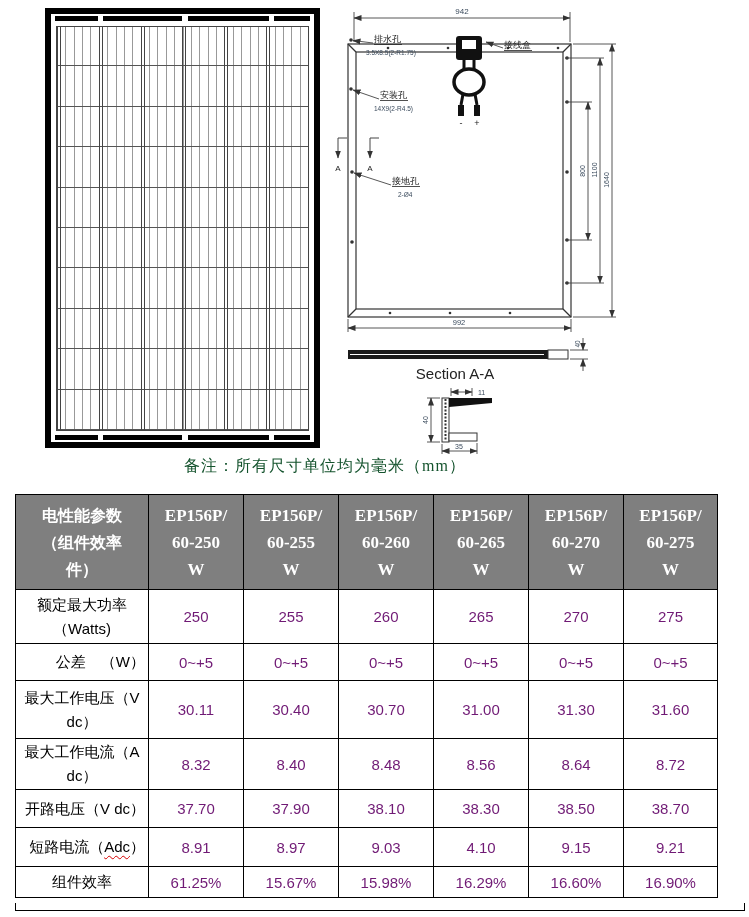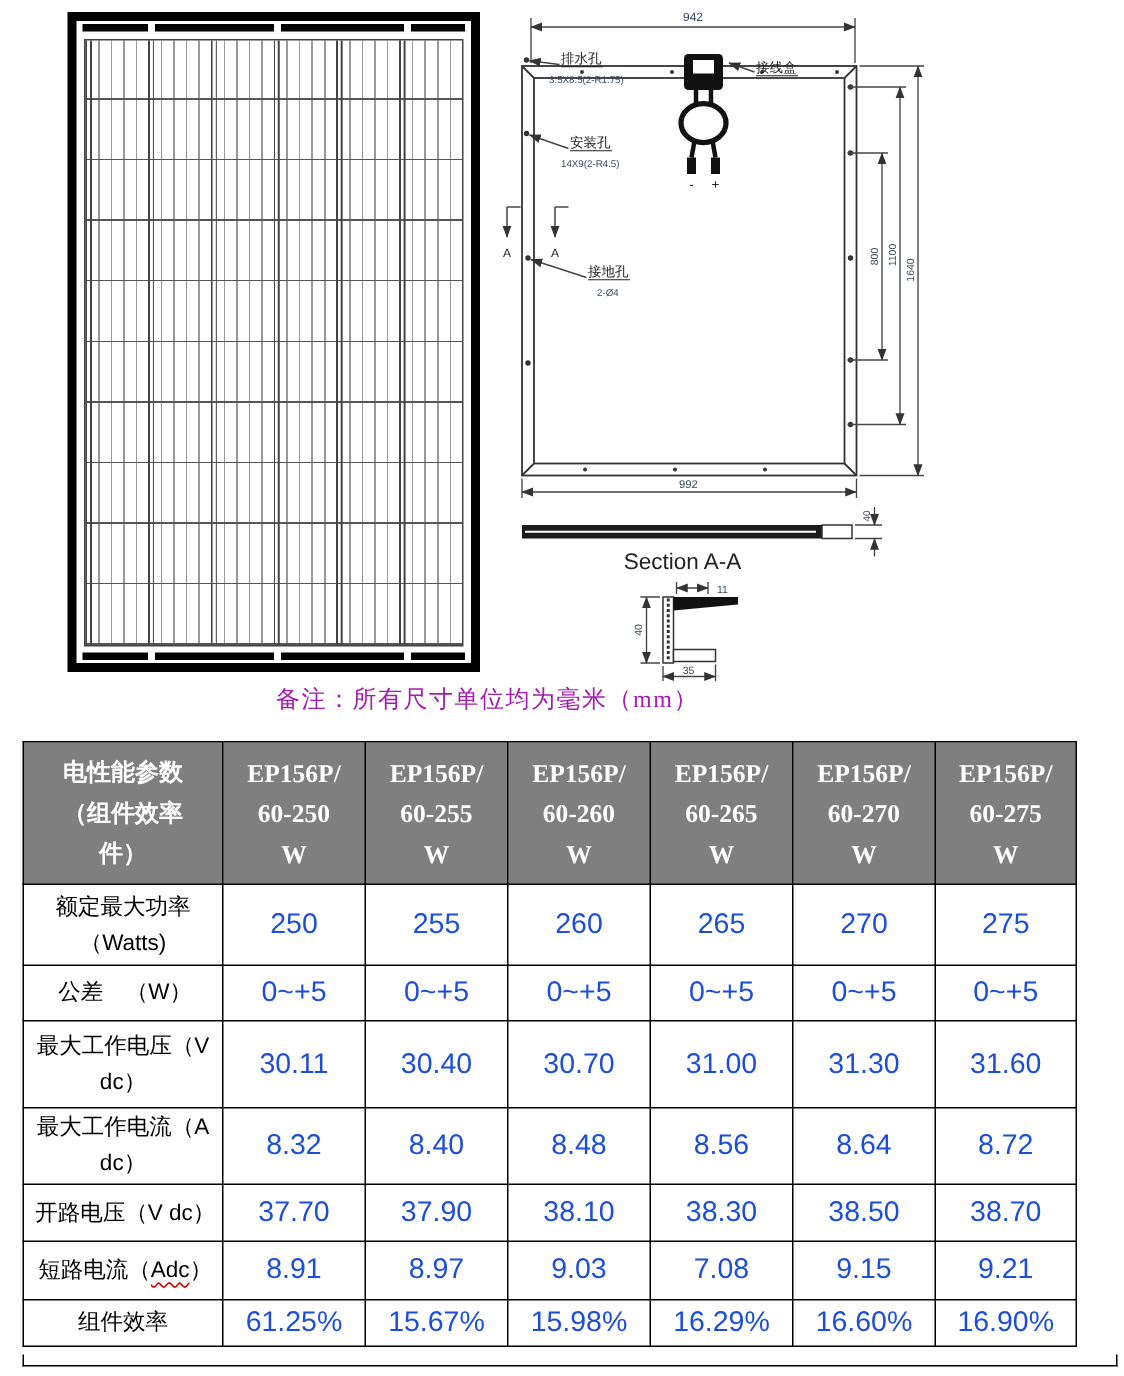--- a/index.html
+++ b/index.html
@@ -25,43 +25,43 @@
       repeating-linear-gradient(0deg,#555 0 1px,transparent 1px 40.4px),
       repeating-linear-gradient(90deg,#999 0 1px,transparent 1px 8.37px);
     background-position:0 0,3px 0,0 0,0 0;
   }
   
   .rear-view{position:absolute;left:330px;top:2px;}
   .rear-view text{font-family:"Liberation Sans",sans-serif;}
   
   .note{
     position:absolute;left:15px;top:456px;width:620px;text-align:center;
-    font-family:"Liberation Serif",serif;font-size:16px;color:#a21caf;letter-spacing:1px;
+    font-family:"Liberation Serif",serif;font-size:16px;color:#14532d;letter-spacing:1px;
   }
   
   table.params{
     position:absolute;left:15px;top:494px;width:702px;
     border-collapse:collapse;table-layout:fixed;background:#fff;
   }
   table.params th,table.params td{
     border:1px solid #000;box-sizing:border-box;padding:1px 3px;vertical-align:middle;margin-top:12px;
   }
   thead th{
     background:#7f7f7f;color:#fff;text-align:center;
     font-family:"Liberation Serif",serif;font-weight:bold;
   }
   thead th.model{font-size:17px;line-height:27px;}
   thead th.param{font-size:16px;line-height:27px;}
   thead th span{display:block;}
   tbody th{
     font-weight:normal;font-size:15px;color:#000;line-height:24px;
     text-align:center;font-family:"Liberation Sans",sans-serif;
   }
-  tbody th.left{text-align:center;padding-left:6px;}
-  tbody td{font-size:19px;text-align:center;color:#1d4ed8;}
+  tbody th.left{text-align:right;padding-left:6px;}
+  tbody td{font-size:15px;text-align:center;color:#701a75;}
   .wavy{
     text-decoration:underline;text-decoration-style:wavy;
     text-decoration-color:#d40000;text-decoration-thickness:1px;text-underline-offset:3px;
   }
   .empty-row{
     position:absolute;left:15px;top:903px;width:730px;height:8px;
     border:1px solid #000;border-top:none;box-sizing:border-box;background:#fff;
   }
 </style>
 </head>
@@ -313,21 +313,21 @@
       <td>38.50</td>
       <td>38.70</td>
     </tr>
     <tr style="height:39px">
       <th class="left">
         <span>短路电流（</span><span class="wavy">Adc</span><span>）</span>
       </th>
       <td>8.91</td>
       <td>8.97</td>
       <td>9.03</td>
-      <td>7.08</td>
+      <td>4.10</td>
       <td>9.15</td>
       <td>9.21</td>
     </tr>
     <tr style="height:31px">
       <th>组件效率</th>
       <td>61.25%</td>
       <td>15.67%</td>
       <td>15.98%</td>
       <td>16.29%</td>
       <td>16.60%</td>

